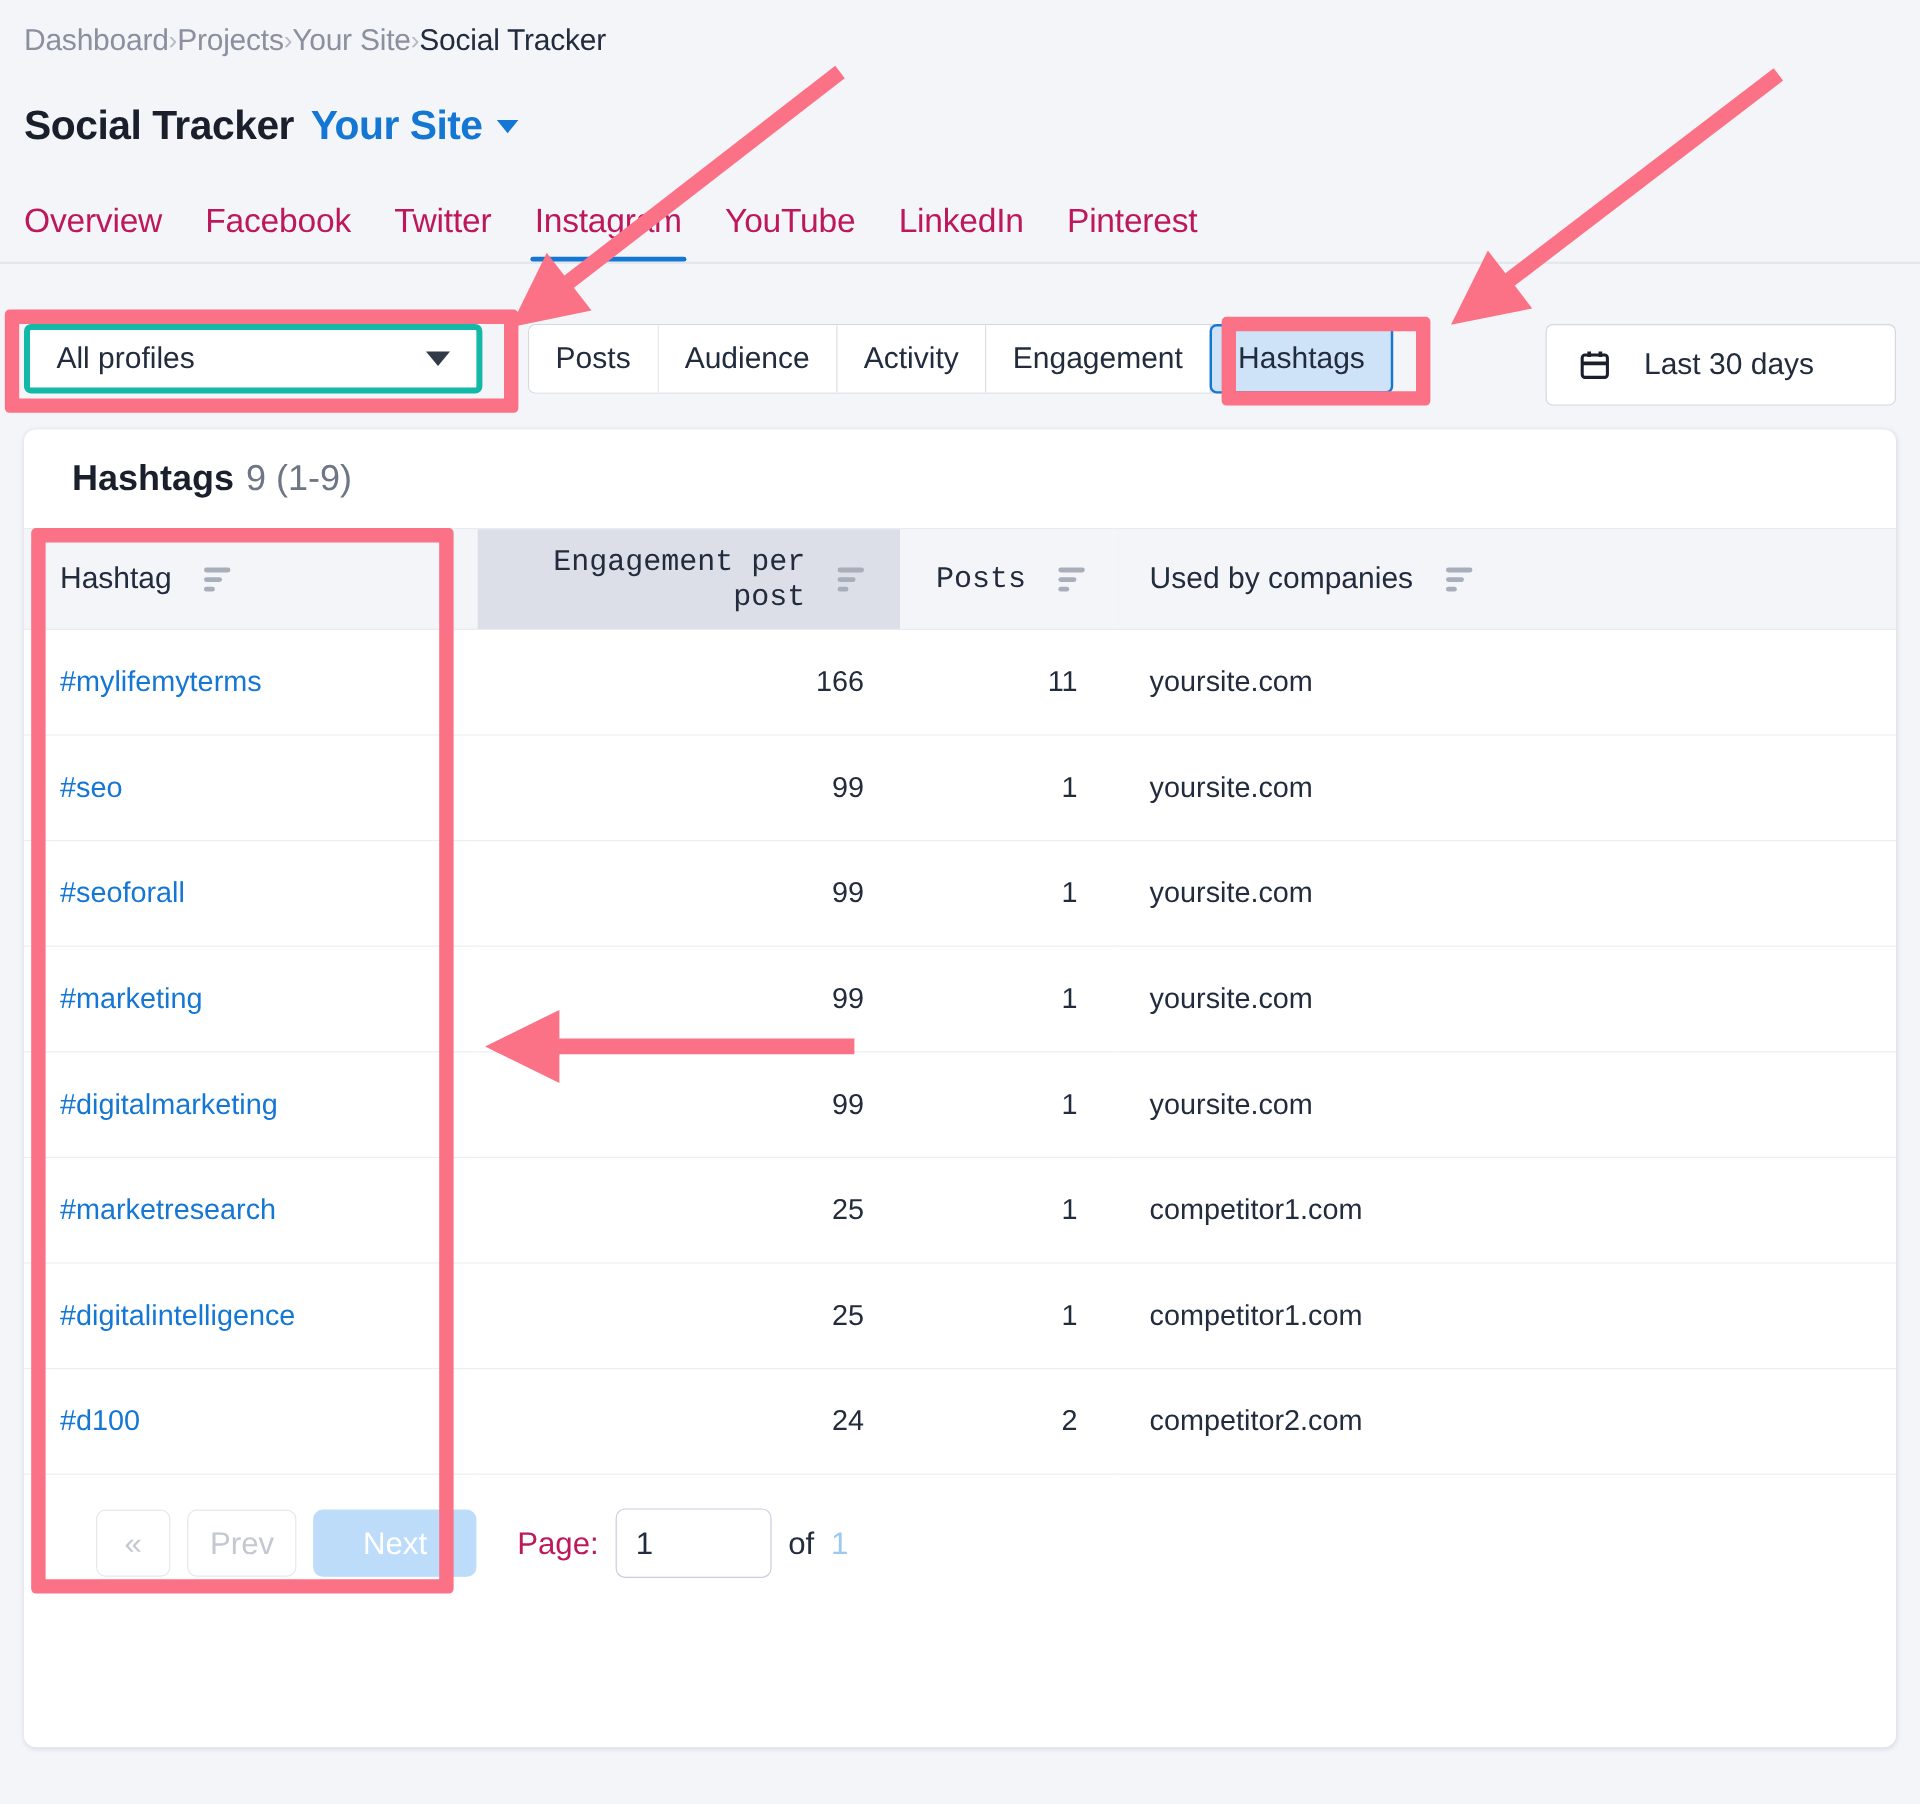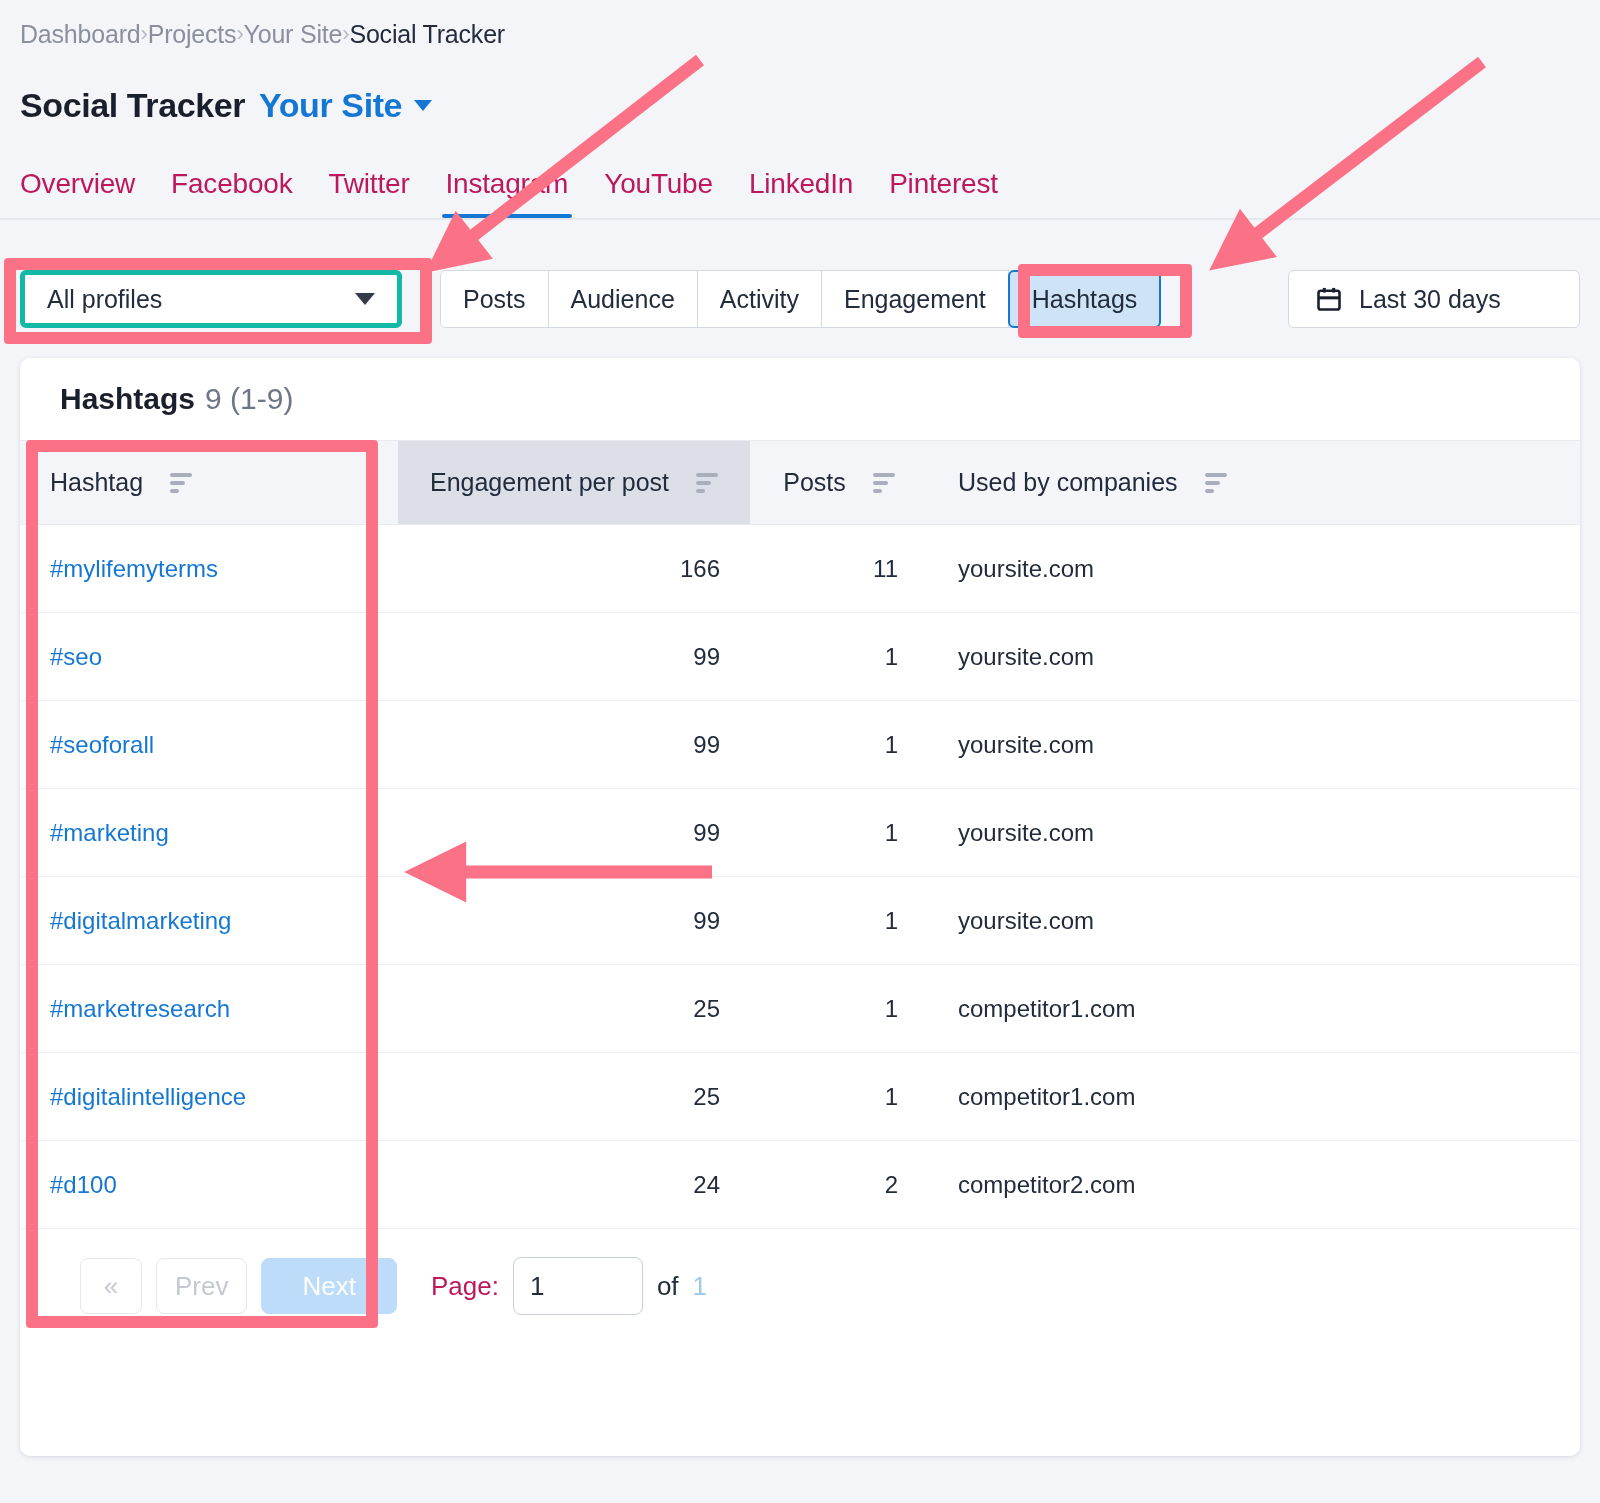--- a/index.html
+++ b/index.html
@@ -93,23 +93,23 @@
   }
   .seg-btn:first-child { border-radius: 5px 0 0 5px; }
   .seg-btn:last-child { border-right: none; border-radius: 0 5px 5px 0; }
   .seg-btn.active {
     background: #cfe3f8; border: 2px solid #1577d4; border-radius: 6px;
     margin: -1px -1px -1px -1px; position: relative; z-index: 2;
   }
 
   .daterange {
     position: absolute; left: 1288px; top: 5px;
-    width: 292px; height: 58px;
+    width: 292px; height: 68px;
     background: #fff; border: 1px solid #d4d8e0; border-radius: 6px;
-    display: flex; align-items: center; gap: 16px; padding: 0 26px;
+    display: flex; align-items: center; gap: 27px; padding: 0 26px;
     font-size: 25px; color: #222c3d; cursor: pointer;
   }
   .cal-ico { width: 28px; height: 28px; flex: none; }
 
   
   .card {
     position: absolute; left: 20px; top: 358px;
     width: 1560px; height: 1098px;
     background: #fff; border-radius: 10px;
     box-shadow: 0 1px 4px rgba(26,35,60,0.13);
@@ -123,21 +123,21 @@
   .card-head .count { color: #6e7686; font-weight: normal; margin-left: 10px; }
 
   table { width: 100%; border-collapse: collapse; table-layout: fixed; }
   th {
     background: #f4f5f9; height: 84px; font-weight: normal;
     font-size: 25px; color: #222c3d; padding: 0 30px;
     border-top: 1px solid #e9ebf0; border-bottom: 1px solid #e9ebf0;
     text-align: left; vertical-align: middle;
   }
   th.sorted { background: #dcdfe8; }
-  th.num { text-align: center; }
+  th.num { text-align: right; font-family: Liberation Mono, monospace; }
   th .th-inner { display: inline-flex; align-items: center; gap: 27px; }
   th.num .th-inner { justify-content: flex-end; }
   .sort-ico { display: inline-block; width: 22px; flex: none; }
   .sort-ico i {
     display: block; height: 4px; background: #a9aebb;
     border-radius: 2px; margin-bottom: 4px;
   }
   .sort-ico i:nth-child(1) { width: 22px; }
   .sort-ico i:nth-child(2) { width: 15px; }
   .sort-ico i:nth-child(3) { width: 9px; margin-bottom: 0; }

